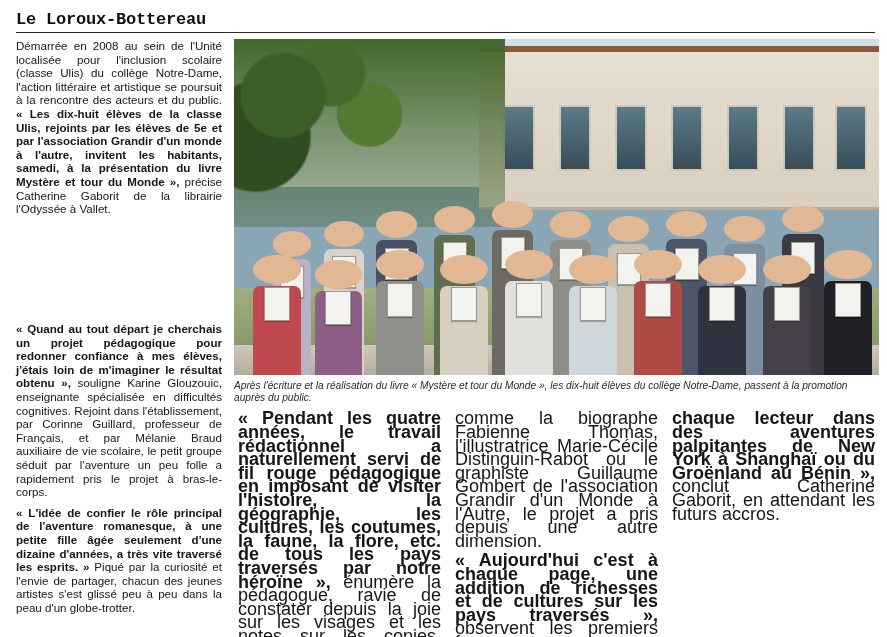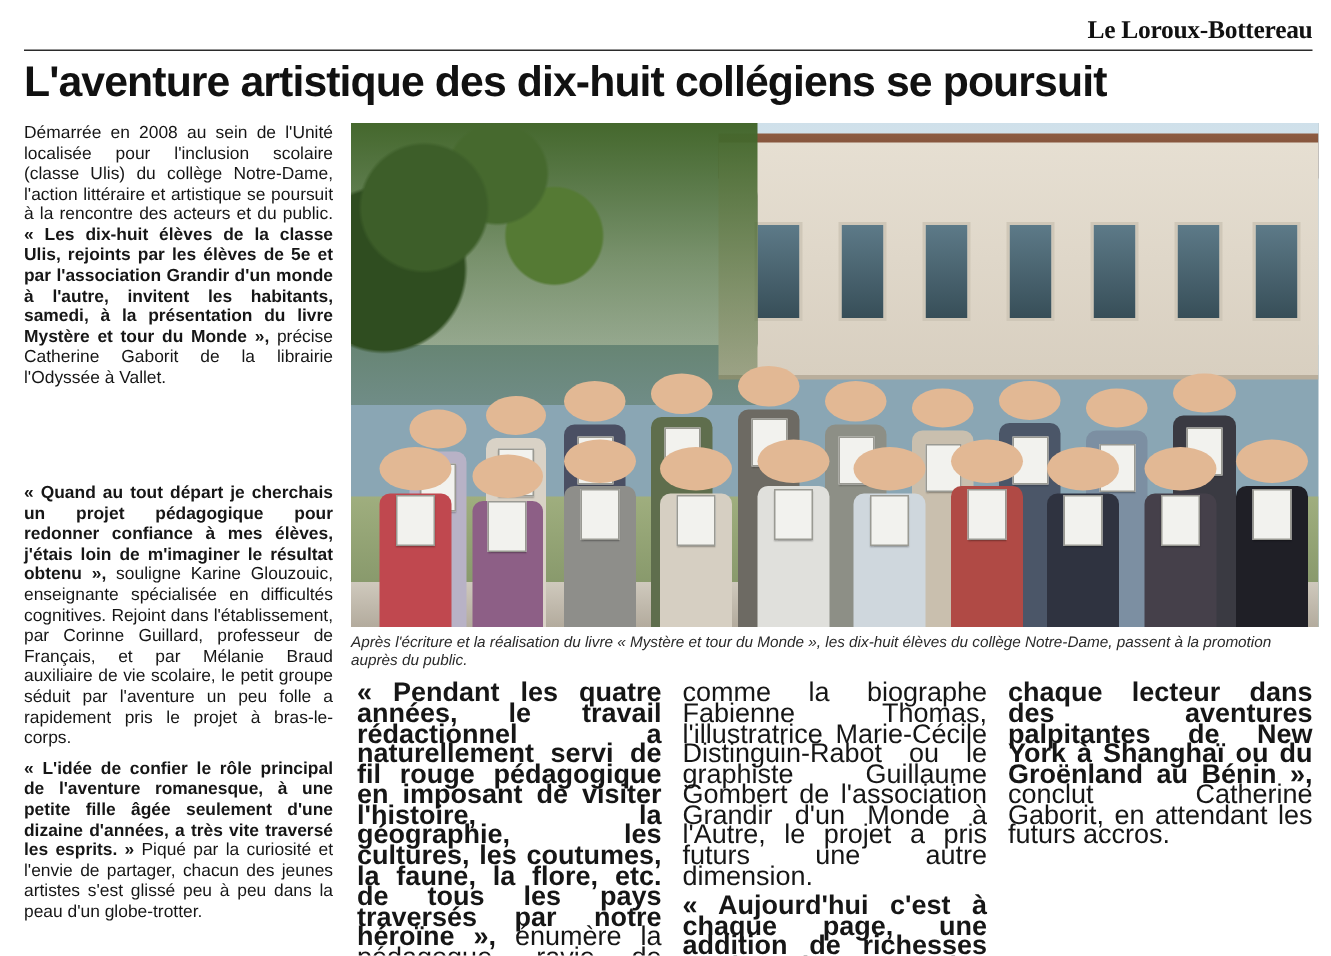--- a/index.html
+++ b/index.html
@@ -16,27 +16,26 @@
     position: relative;
   }
   .page {
     position: relative;
     width: 887px;
     height: 637px;
     box-sizing: border-box;
     padding: 8px 12px 6px 16px;
   }
   .kicker {
-    font-family: Liberation Serif, serif;
+    font-family: Liberation Mono, monospace;
     font-weight: bold;
     font-size: 17px;
     letter-spacing: -0.2px;
     color: #111;
     margin: 2px 0 2px 0;
-    text-align: right;
   }
   .rule {
     border: 0;
     border-top: 1px solid #2b2b2b;
     margin: 3px 0 6px 0;
   }
   .headline {
     font-family: "Liberation Sans", sans-serif;
     font-weight: bold;
     font-size: 28.5px;
@@ -195,21 +194,20 @@
   }
   .left-lower p .b { font-weight: bold; }
 </style>
 </head>
 <body>
 
 <div class="page">
 
   <div class="kicker">Le Loroux-Bottereau</div>
   <hr class="rule">
-  <div class="headline">L'aventure artistique des dix-huit collégiens se poursuit</div>
 
   <div class="top-area">
 
     <div class="lead-col">
       <p><span>Démarrée en 2008 au sein de l'Unité localisée pour l'inclusion scolaire (classe Ulis) du collège Notre-Dame, l'action littéraire et artistique se poursuit à la rencontre des acteurs et du public. </span><span class="b" style="font-weight:bold">« Les dix-huit élèves de la classe Ulis, rejoints par les élèves de 5e et par l'association Grandir d'un monde à l'autre, invitent les habitants, samedi, à la présentation du livre Mystère et tour du Monde »,</span><span> précise Catherine Gaborit de la librairie l'Odyssée à Vallet.</span></p>
     </div>
 
     <div class="photo-col">
       <div class="photo">
         <div class="sky"></div>
@@ -339,21 +337,21 @@
   <div class="left-lower">
     <p><span class="b">« Quand au tout départ je cherchais un projet pédagogique pour redonner confiance à mes élèves, j'étais loin de m'imaginer le résultat obtenu »,</span><span> souligne Karine Glouzouic, enseignante spécialisée en difficultés cognitives. Rejoint dans l'établissement, par Corinne Guillard, professeur de Français, et par Mélanie Braud auxiliaire de vie scolaire, le petit groupe séduit par l'aventure un peu folle a rapidement pris le projet à bras-le-corps.</span></p>
     <p><span class="b">« L'idée de confier le rôle principal de l'aventure romanesque, à une petite fille âgée seulement d'une dizaine d'années, a très vite traversé les esprits. »</span><span> Piqué par la curiosité et l'envie de partager, chacun des jeunes artistes s'est glissé peu à peu dans la peau d'un globe-trotter.</span></p>
   </div>
 
   <div class="bottom-area">
     <div class="col">
       <p><span class="b">« Pendant les quatre années, le travail rédactionnel a naturellement servi de fil rouge pédagogique en imposant de visiter l'histoire, la géographie, les cultures, les coutumes, la faune, la flore, etc. de tous les pays traversés par notre héroïne »,</span><span> énumère la pédagogue, ravie de constater depuis la joie sur les visages et les notes sur les copies. Épaulé par des professionnels,</span></p>
     </div>
     <div class="col">
-      <p>comme la biographe Fabienne Thomas, l'illustratrice Marie-Cécile Distinguin-Rabot ou le graphiste Guillaume Gombert de l'association Grandir d'un Monde à l'Autre, le projet a pris futurs une autre dimension.</p>
+      <p>comme la biographe Fabienne Thomas, l'illustratrice Marie-Cécile Distinguin-Rabot ou le graphiste Guillaume Gombert de l'association Grandir d'un Monde à l'Autre, le projet a pris depuis une autre dimension.</p>
       <p><span class="b">« Aujourd'hui c'est à chaque page, une addition de richesses et de cultures sur les pays traversés »,</span><span> observent les premiers fans.</span></p>
       <p><span class="b">« L'aventure de notre héros, balade</span></p>
     </div>
     <div class="col">
       <p><span class="b">chaque lecteur dans des aventures palpitantes de New York à Shanghaï ou du Groënland au Bénin »,</span><span> conclut Catherine Gaborit, en attendant les futurs accros.</span></p>
     </div>
   </div>
 
 </div>
 

